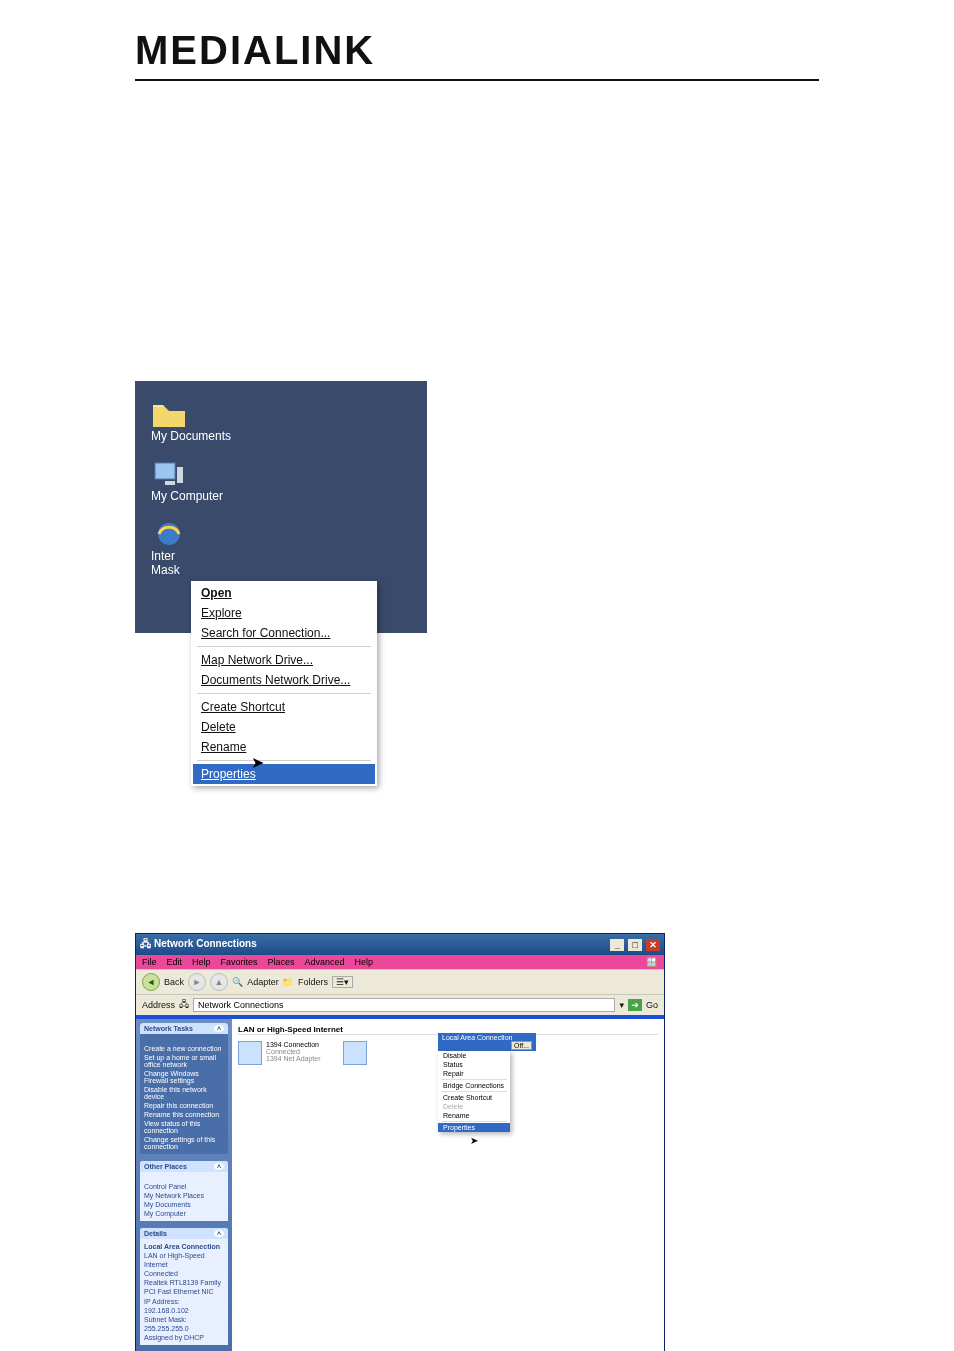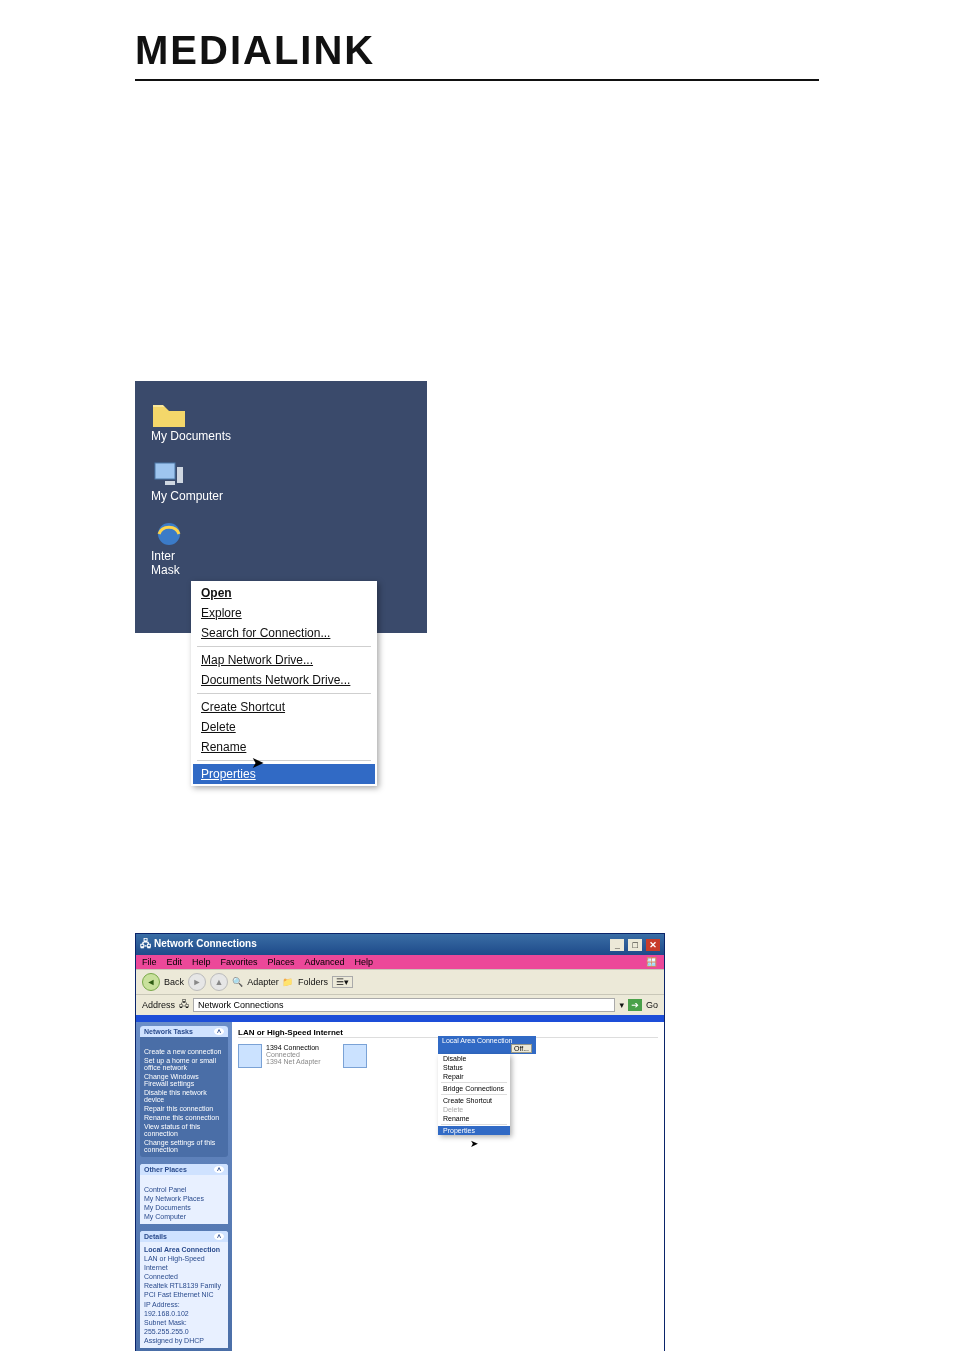--- a/index.html
+++ b/index.html
@@ -106,21 +106,21 @@
     display: flex; align-items: center; gap: 4px; padding: 3px 6px;
     border-top: 1px solid #c9c7b8; border-bottom: 1px solid #c9c7b8;
   }
   .toolbar .btn-round {
     width: 16px; height: 16px; border-radius: 50%; background: #c9e19c; border: 1px solid #7aa94a;
     display: inline-flex; align-items: center; justify-content: center; font-size: 9px; color: #2d5a12;
   }
   .toolbar .btn-round.gray { background: #e6e6e6; border-color: #bbb; color: #888; }
   .addr {
     display: flex; align-items: center; gap: 4px; padding: 2px 6px;
-    border-bottom: 7px solid #1d4ed8;
+    border-bottom: 4px solid #1d4ed8;
   }
   .addr input {
     flex: 1; font-size: 9px; padding: 1px 4px; border: 1px solid #aaa; background: #fff;
   }
   .addr .go {
     width: 14px; height: 12px; background: #4aa14a; color: #fff; text-align: center; line-height: 12px;
   }
   .body-grid {
     display: grid; grid-template-columns: 96px 1fr; min-height: 290px;
   }

